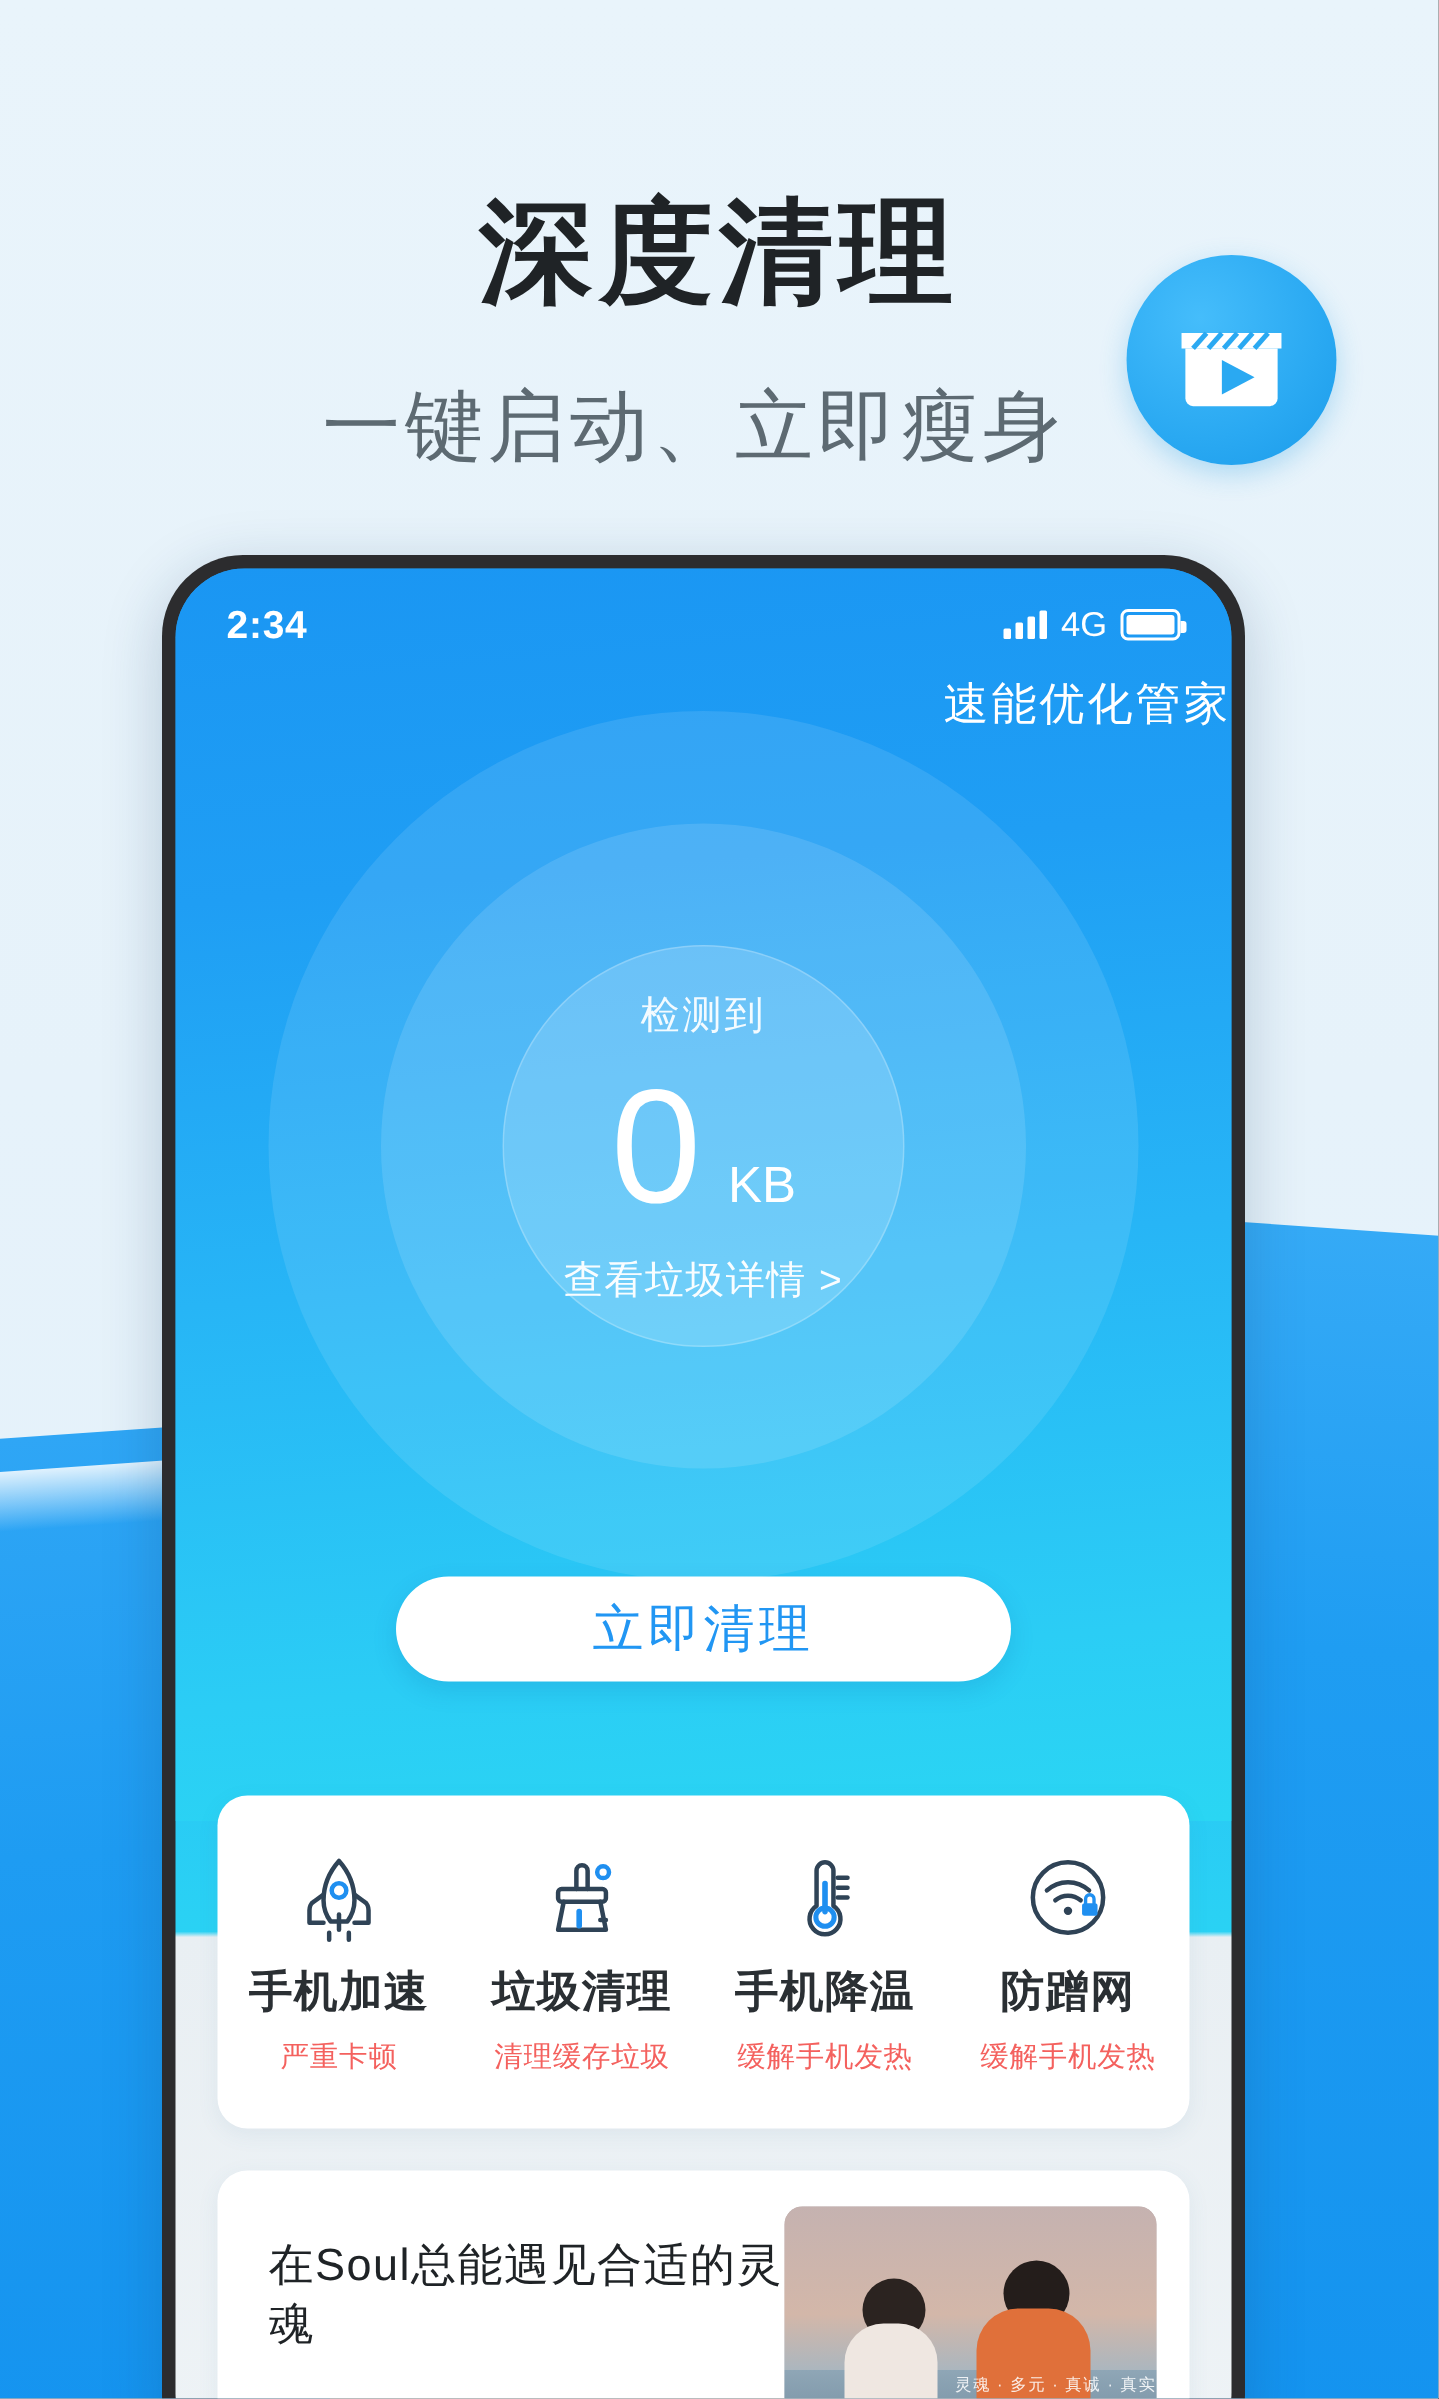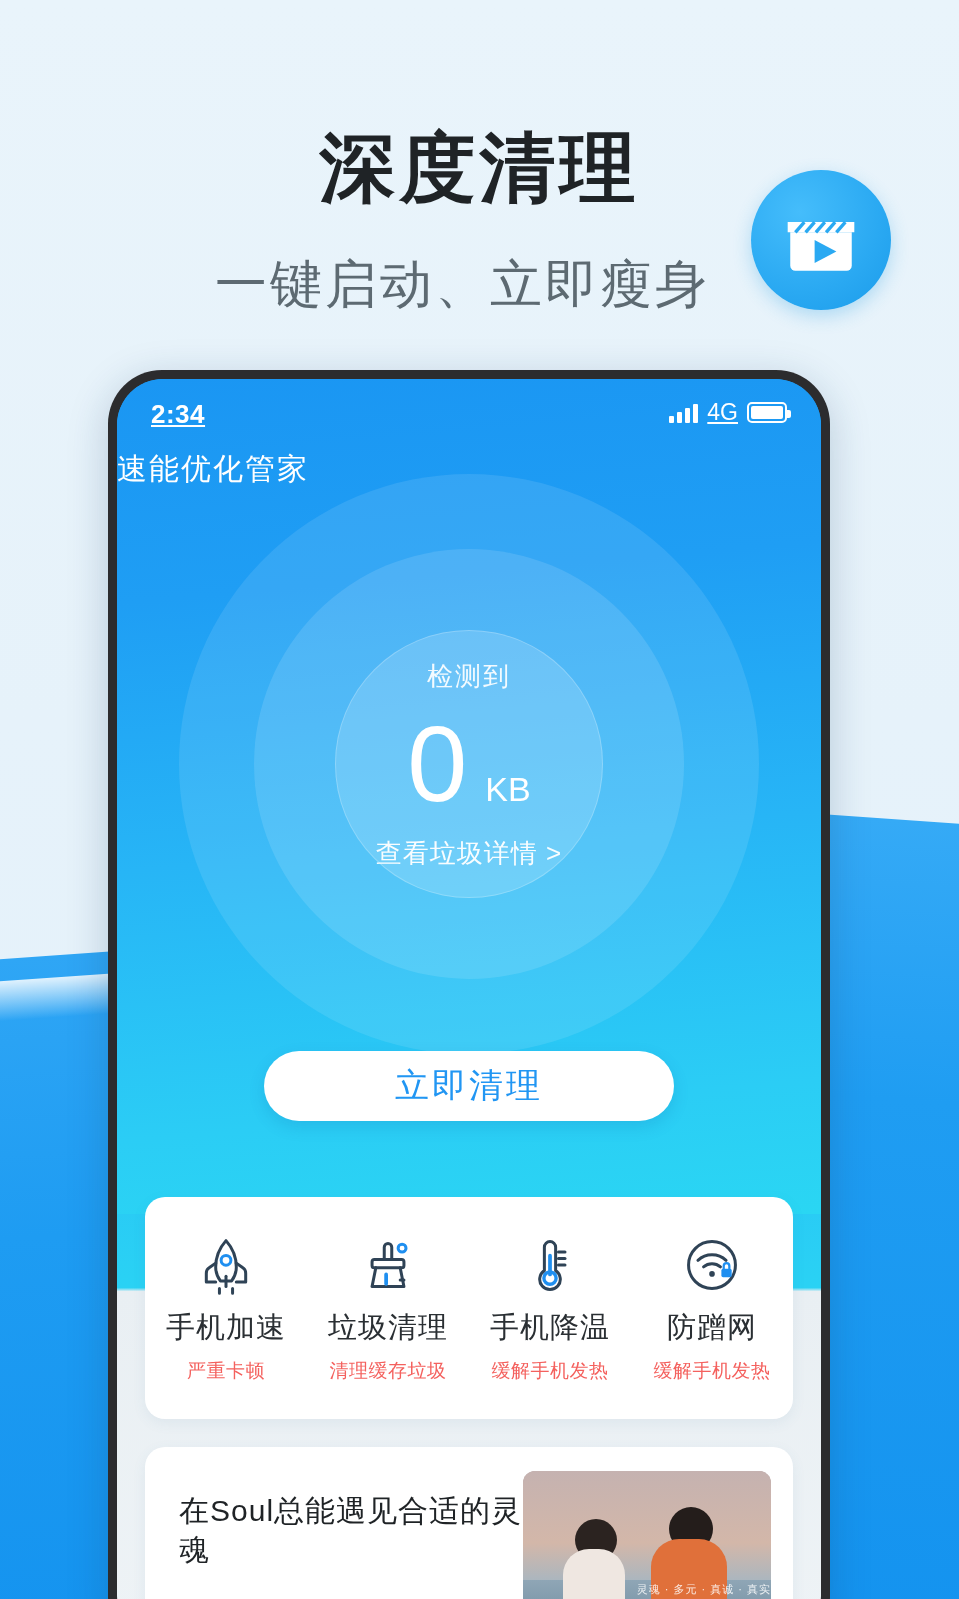--- a/index.html
+++ b/index.html
@@ -106,24 +106,23 @@
     background: rgba(255,255,255,0.10);
   }
   .ring.r1 { width: 580px; height: 580px; }
   .ring.r2 { width: 430px; height: 430px; background: rgba(255,255,255,0.12); }
   .ring.r3 { width: 268px; height: 268px; background: rgba(255,255,255,0.16); border: 1px solid rgba(255,255,255,0.22); }
 
   
   .statusbar {
     position: absolute; top: 20px; left: 0; width: 100%;
     height: 34px;
-    display: flex; align-items: flex-start; justify-content: space-between;
+    display: flex; align-items: center; justify-content: space-between;
     padding: 0 34px;
     color: #fff;
-    text-decoration: underline;
   }
   .status-time { font-size: 26px; font-weight: 700; letter-spacing: .5px; }
   .status-right { display: flex; align-items: center; gap: 9px; }
   .signal { display: flex; align-items: flex-end; gap: 3px; height: 20px; }
   .signal i { display: block; width: 5px; background: #fff; border-radius: 1px; }
   .signal i:nth-child(1) { height: 7px; }
   .signal i:nth-child(2) { height: 11px; }
   .signal i:nth-child(3) { height: 15px; }
   .signal i:nth-child(4) { height: 19px; }
   .net-label { font-size: 23px; font-weight: 500; }
@@ -133,21 +132,21 @@
   }
   .battery::after {
     content: ""; position: absolute; right: -6px; top: 6px;
     width: 4px; height: 8px; background: #fff; border-radius: 0 2px 2px 0;
   }
   .battery span { display: block; width: 100%; height: 100%; background: #fff; border-radius: 2px; }
 
   
   .app-title {
     position: absolute; top: 70px; left: 0; width: 100%;
-    text-align: left; color: #fff;
+    text-align: right; color: #fff;
     font-size: 30px; letter-spacing: 2px;
   }
 
   
   .gauge {
     position: absolute; left: 0; top: 280px; width: 100%;
     text-align: center; color: #fff;
   }
   .gauge-label { font-size: 26px; color: rgba(255,255,255,0.92); letter-spacing: 2px; }
   .gauge-value-row {
@@ -189,21 +188,21 @@
     display: flex; align-items: center;
     box-shadow: 0 4px 14px rgba(60,110,150,0.08);
   }
   .feature {
     flex: 1;
     display: flex; flex-direction: column; align-items: center; gap: 10px;
     cursor: pointer;
   }
   .feature .ficon { height: 66px; display: flex; align-items: center; justify-content: center; }
   .feature .ficon svg { display: block; }
-  .feature .fname { font-size: 29px; color: #2a2f33; letter-spacing: 1px; }
+  .feature .fname { font-size: 29px; color: #2a2f33; letter-spacing: 1px; font-weight: bold; }
   .feature .fdesc { font-size: 19px; color: #f4615e; letter-spacing: .5px; }
 
   
   .ad-card {
     position: absolute;
     left: 28px; top: 1068px;
     width: 648px; height: 200px;
     background: #fff;
     border-radius: 20px;
     overflow: hidden;

